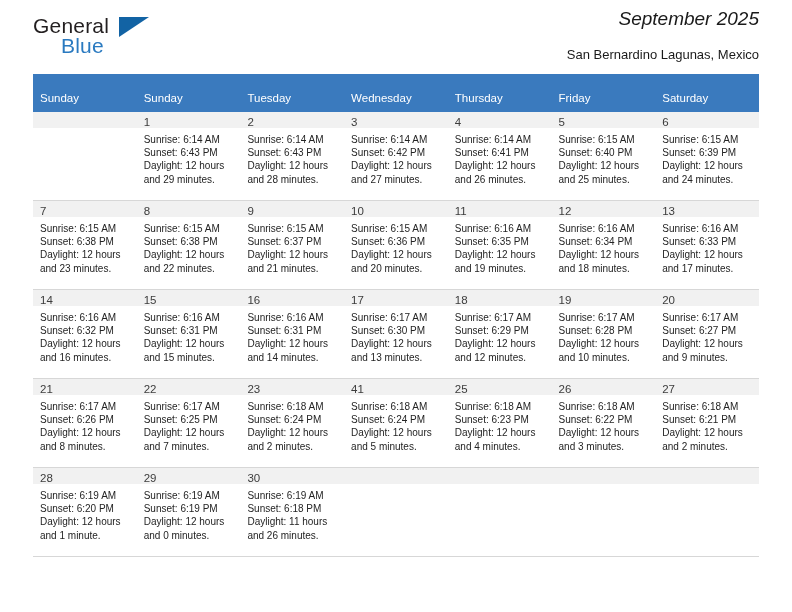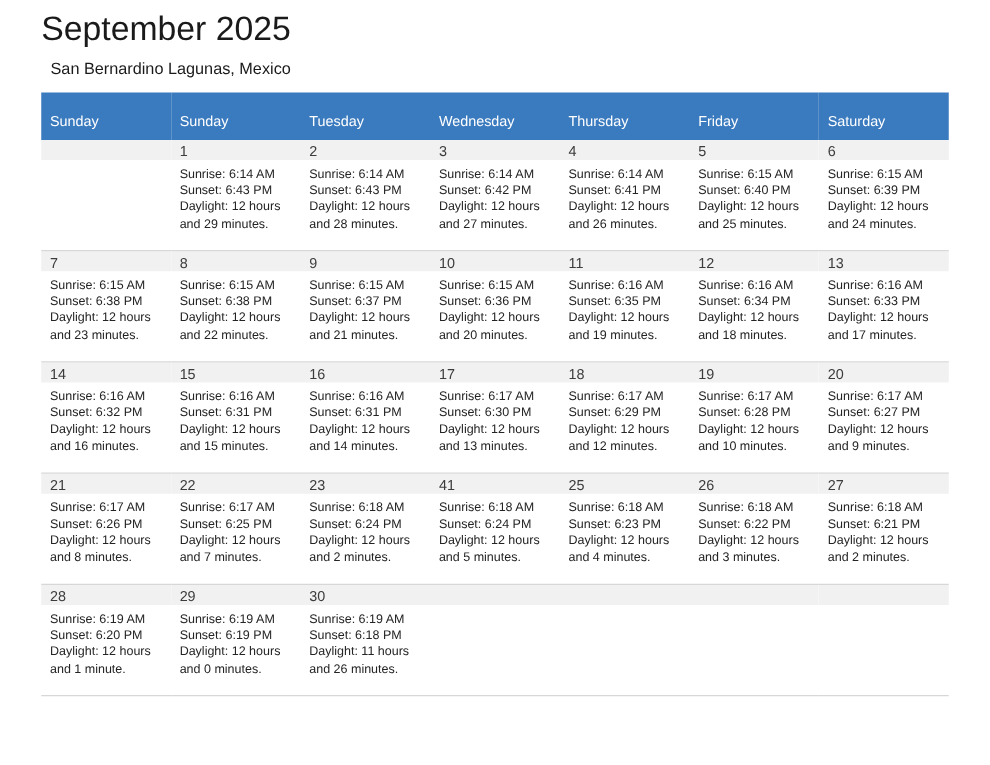--- a/index.html
+++ b/index.html
@@ -62,30 +62,31 @@
     width: 0;
     height: 0;
     border-left: 30px solid #1263a4;
     border-bottom: 20px solid transparent;
   }
   .titles {
     text-align: right;
     margin-top: 8px;
   }
   .cal-title {
-    font-size: 27px;
+    font-size: 19px;
     font-weight: normal;
     color: #1a1a1a;
     line-height: 1.15;
     white-space: nowrap;
+    font-style: italic;
   }
   .cal-subtitle {
     font-size: 13px;
     color: #1a1a1a;
-    margin-top: 8px;
+    margin-top: 17px;
     white-space: nowrap;
   }
 
   
   .calendar {
     width: 726px;
     border-collapse: collapse;
     table-layout: fixed;
   }
   .calendar th {
@@ -134,20 +135,25 @@
   .info div {
     white-space: nowrap;
   }
 </style>
 </head>
 <body>
 
 <div class="page">
 
   <div class="header">
+    <div class="logo">
+      <span class="logo-general">General</span>
+      <span class="logo-tri"></span>
+      <span class="logo-blue">Blue</span>
+    </div>
     <div class="titles">
       <div class="cal-title">September 2025</div>
       <div class="cal-subtitle">San Bernardino Lagunas, Mexico</div>
     </div>
   </div>
 
   <table class="calendar">
     <thead>
       <tr>
         <th>Sunday</th>

